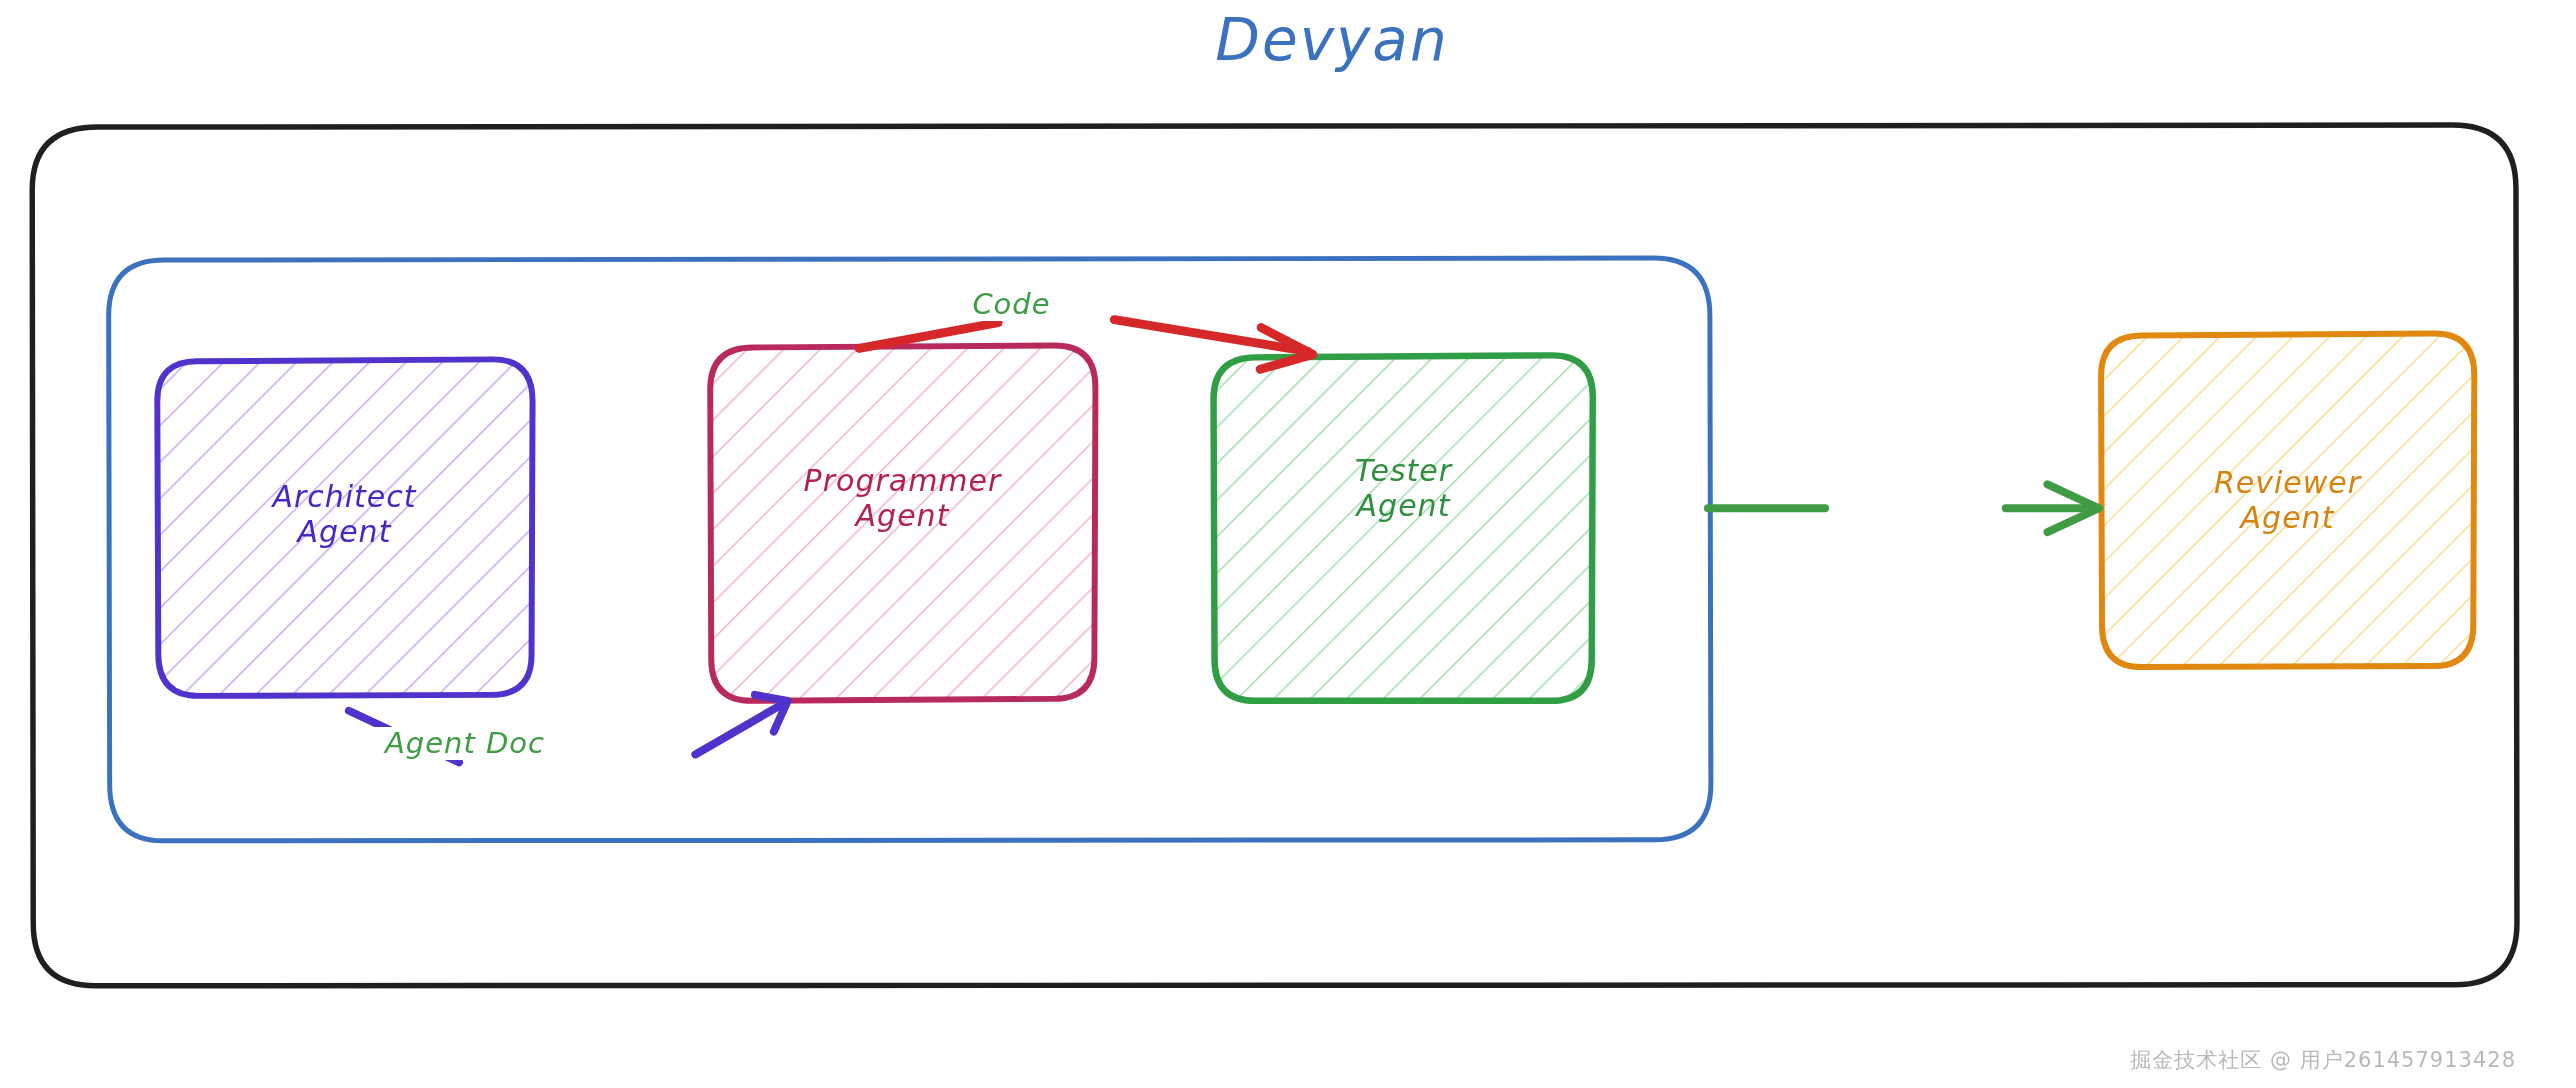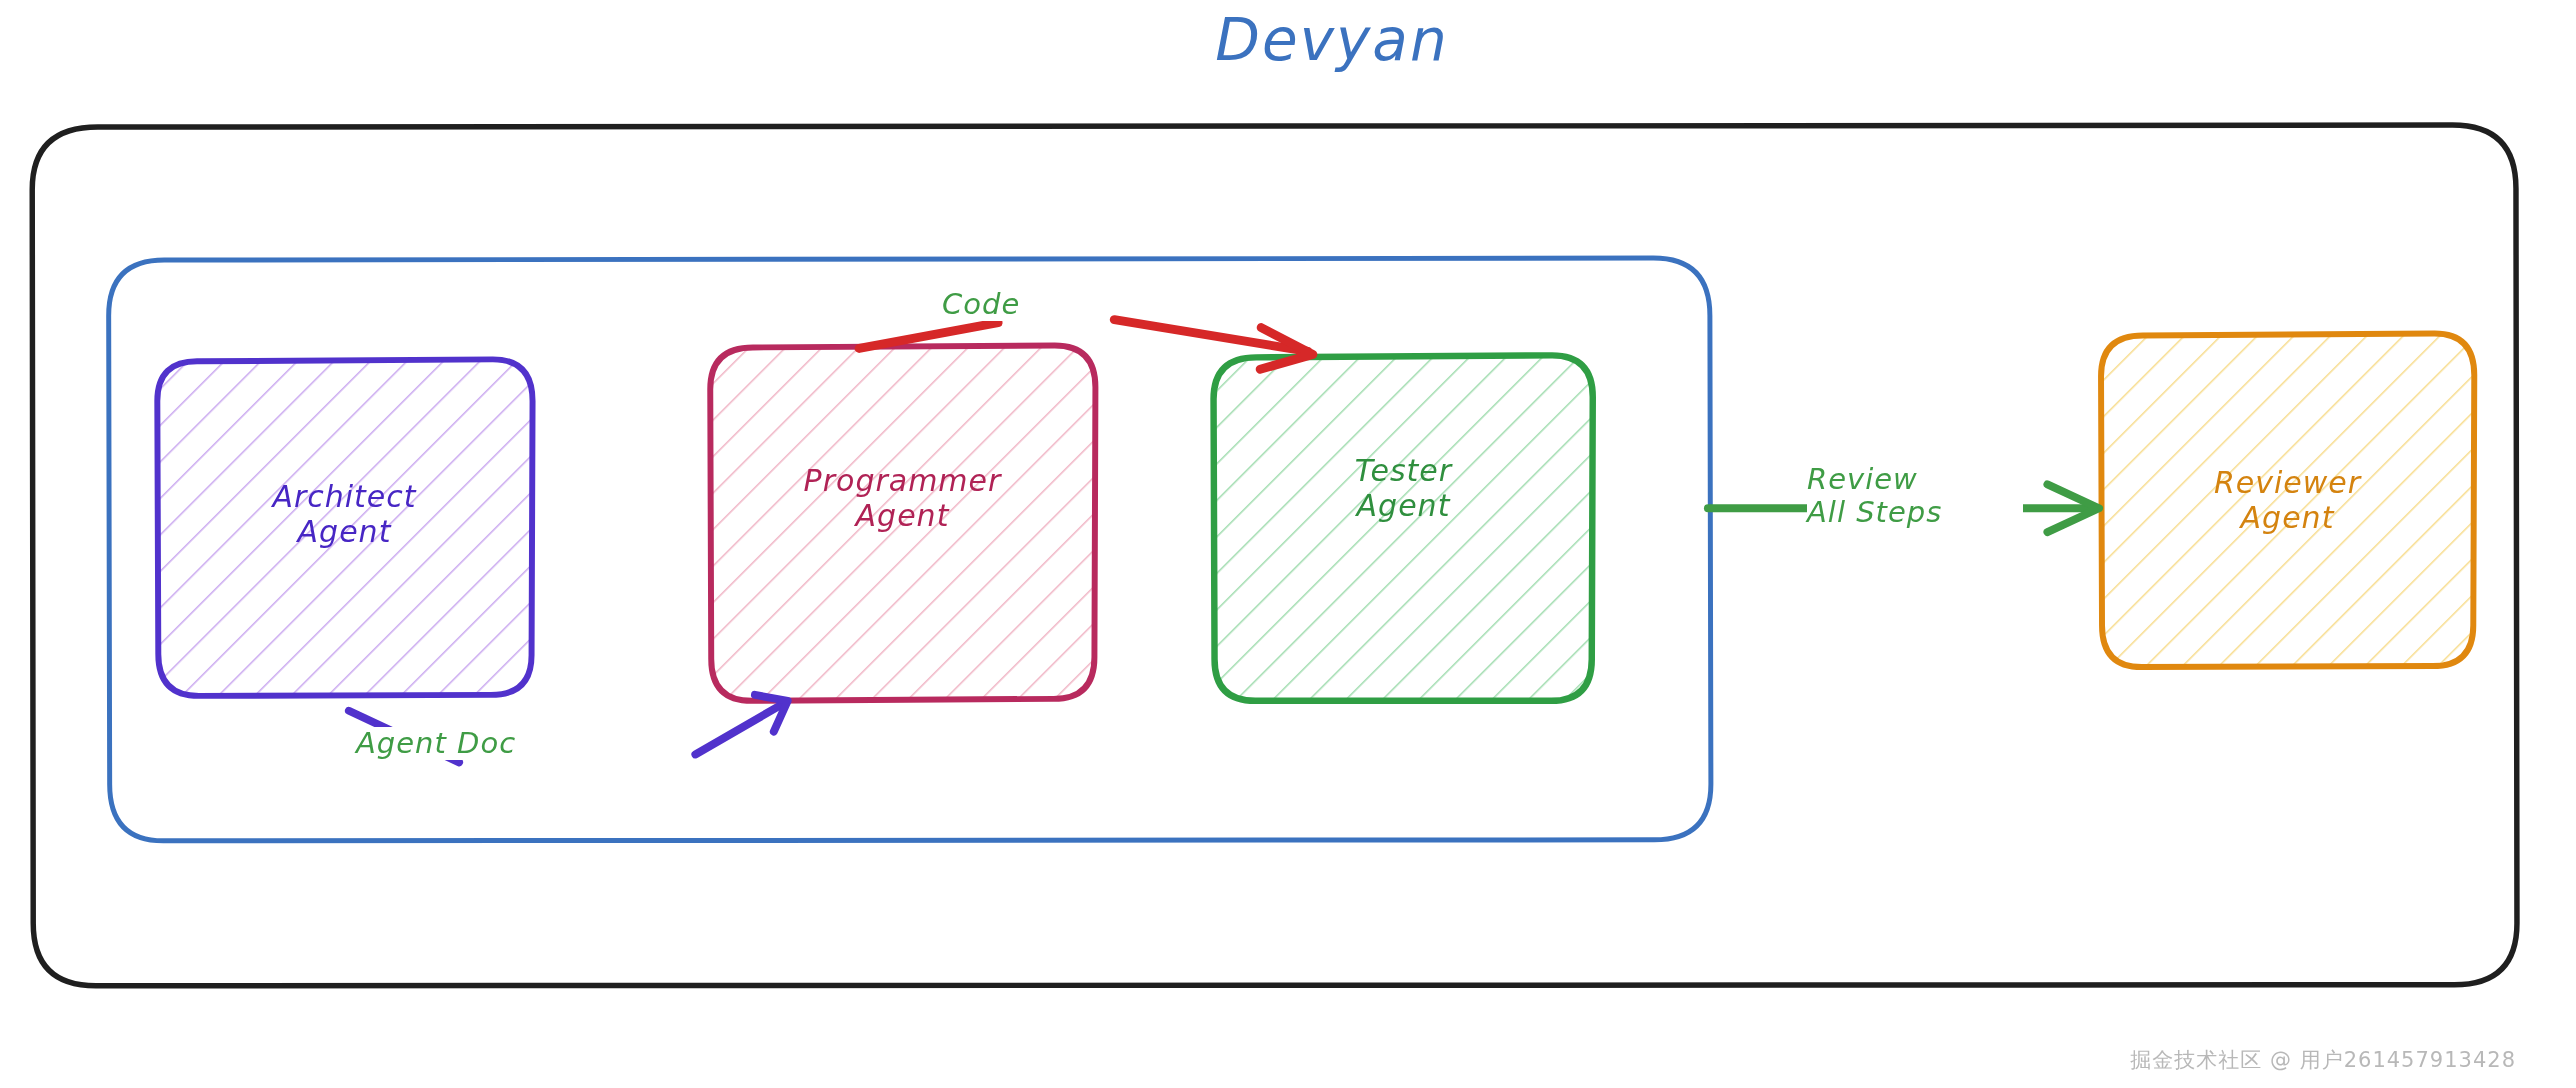--- a/index.html
+++ b/index.html
@@ -52,21 +52,21 @@
     font-family: "DejaVu Sans", sans-serif;
     font-style: italic;
     font-size: 30px;
     line-height: 1.18;
     letter-spacing: 1px;
     white-space: pre-line;
     pointer-events: none;
   }
   .edge-label {
     position: absolute;
-    text-align: left;
+    text-align: center;
     font-family: "DejaVu Sans", sans-serif;
     font-style: italic;
     font-size: 29px;
     line-height: 1.14;
     letter-spacing: 1px;
     color: #3f9c45;
     white-space: pre-line;
     background: #ffffff;
     pointer-events: none;
   }
@@ -161,19 +161,17 @@
   <div class="node-label" style="left:1214px; top:453px; width:379px; color:#2f8f3e;">Tester
 Agent</div>
 
   <div class="node-label" style="left:2101px; top:465px; width:373px; color:#d4830f;">Reviewer
 Agent</div>
 
   <div class="edge-label" style="left:356px; top:727px; width:218px;">Agent Doc</div>
 
   <div class="edge-label" style="left:942px; top:288px; width:139px;">Code</div>
 
-  <div class="edge-label" style="left:1807px; top:463px; width:216px;">Review
-All Steps</div>
 
   <div id="watermark">掘金技术社区 @ 用户261457913428</div>
 
 </div>
 
 
 </body></html>

